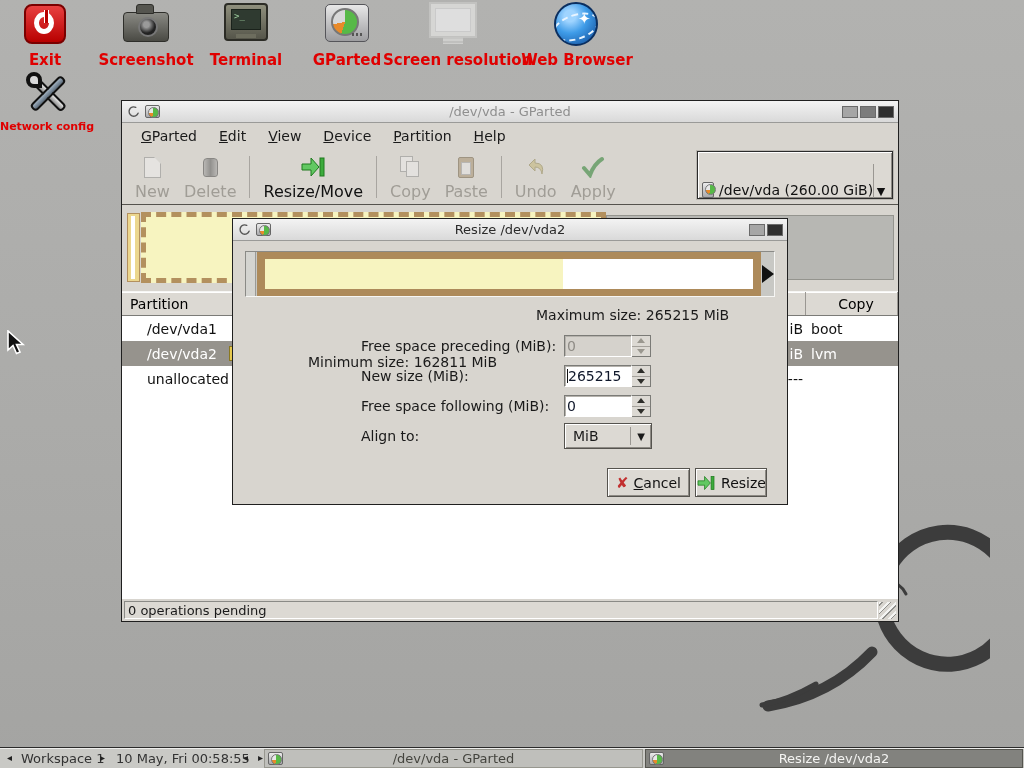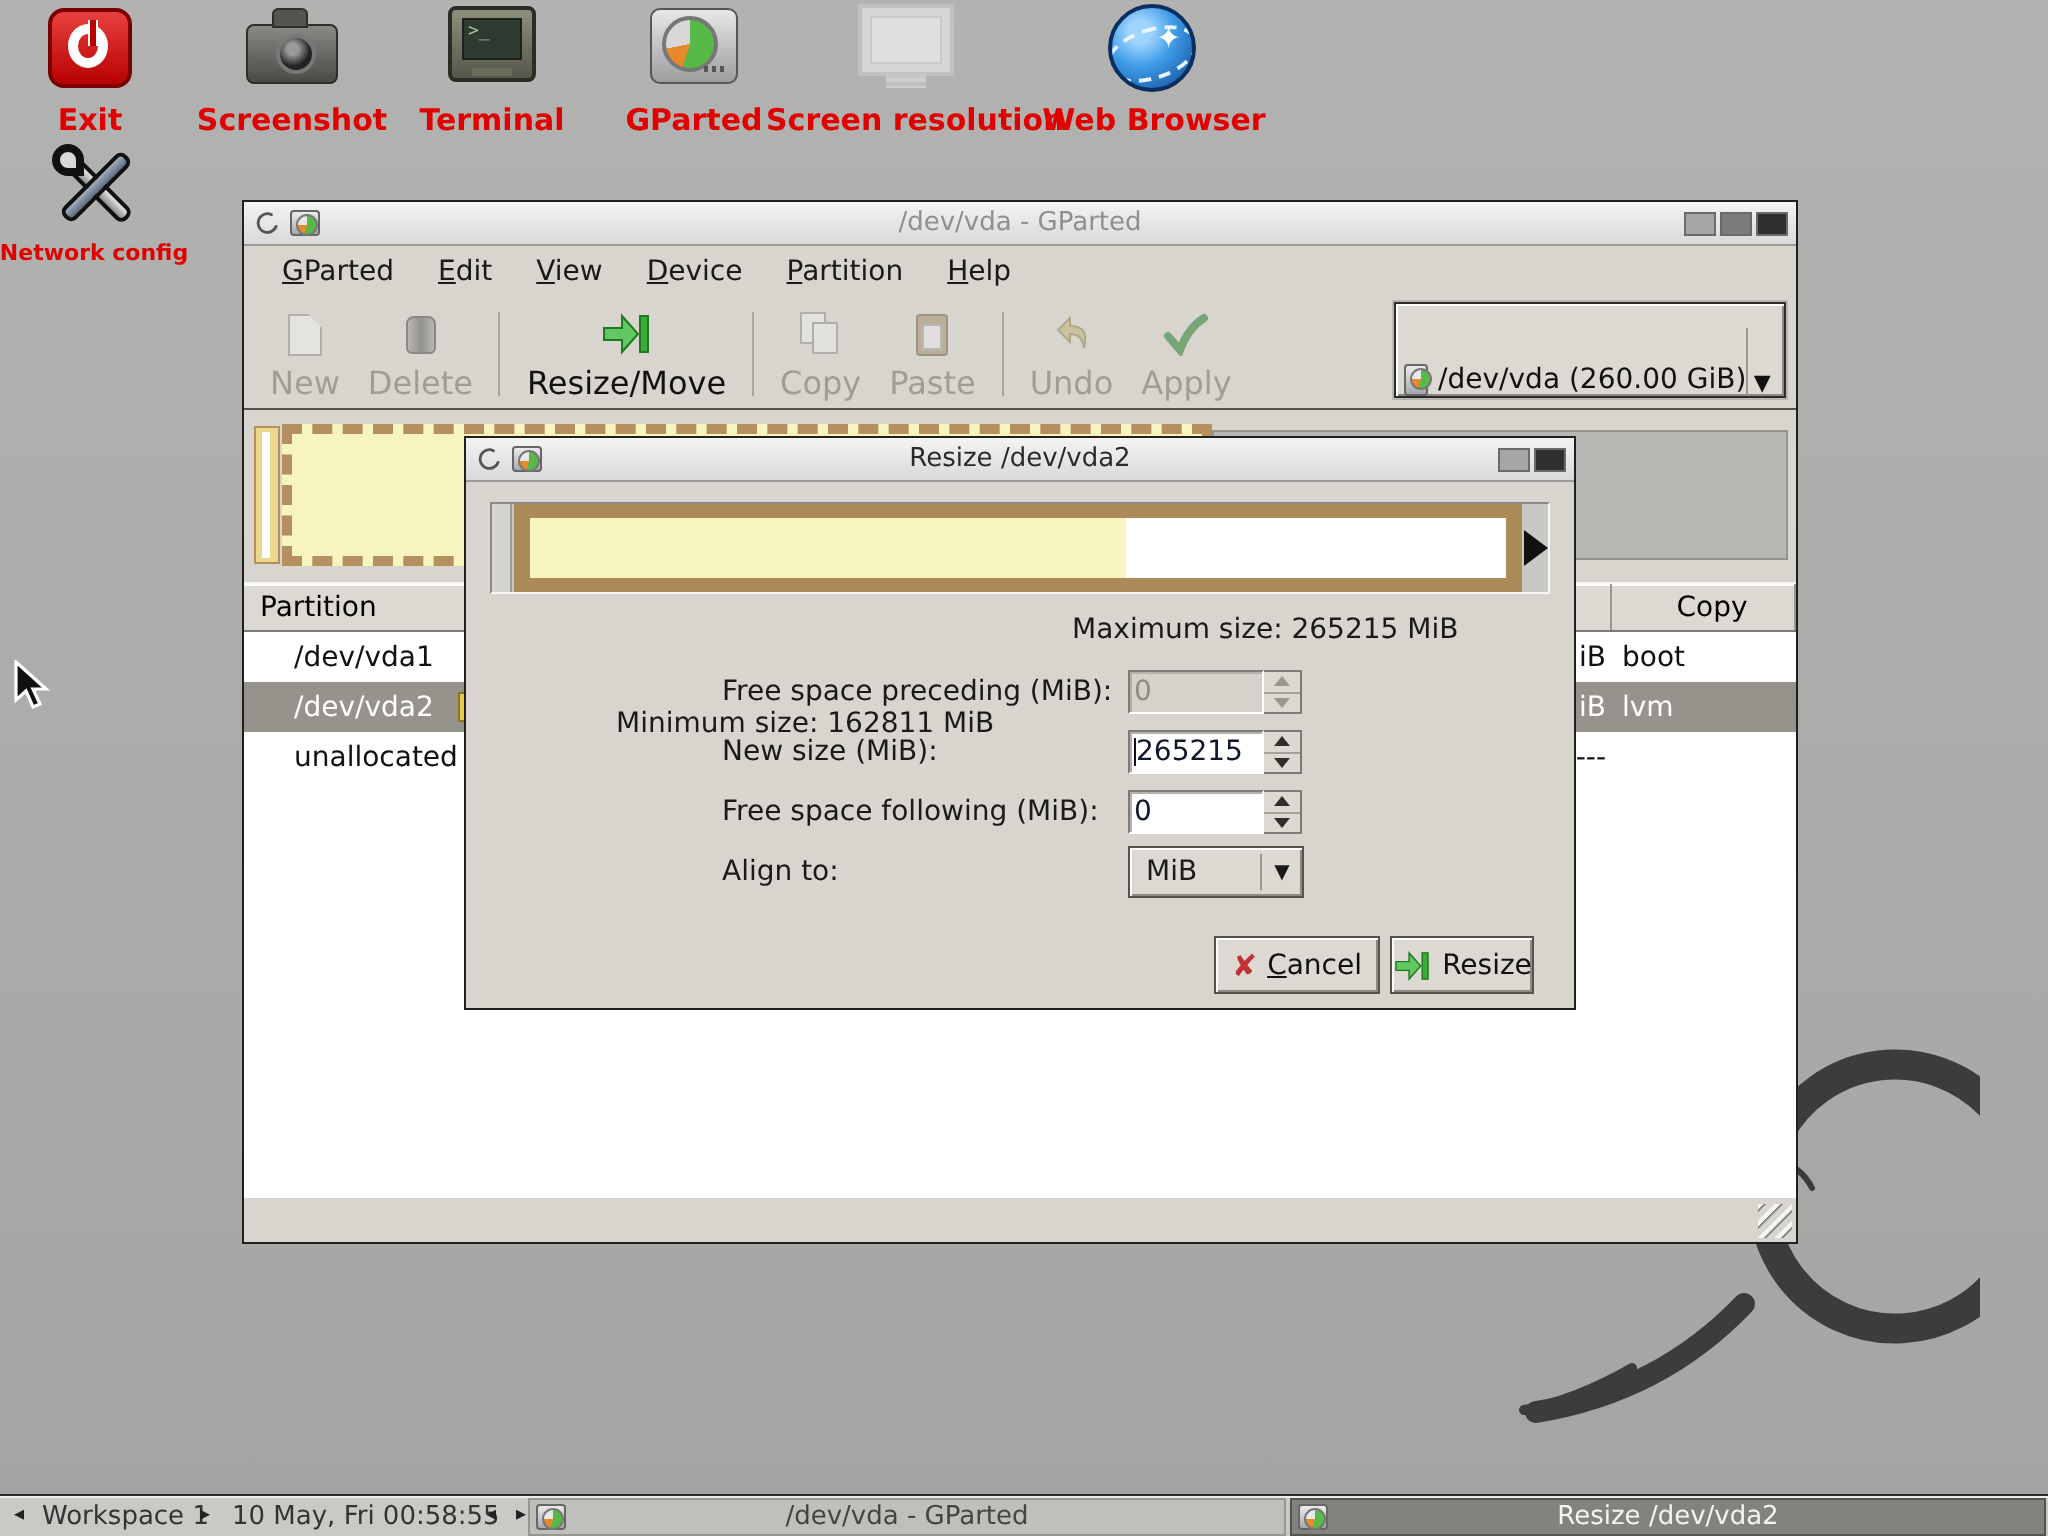--- a/index.html
+++ b/index.html
@@ -333,20 +333,21 @@
       <span class="flagv">lvm</span>
     </div>
     <div class="trow">
       <span class="pname">unallocated</span>
       <span class="frag">---</span>
       <span class="flagv"></span>
     </div>
   </div>
 
   <div class="statusbar">
+    <div class="inner">0 operations pending</div>
     <div class="grip"></div>
   </div>
 </div>
 
 <div class="win" id="resize-dialog" style="left:232px;top:218px;width:556px;height:287px;">
   <div class="titlebar">
     <div class="tb-left">
       <span class="swirl-icon">
         <svg width="14" height="14" viewBox="0 0 24 24">
             <path d="M15 4 A8 8 0 1 0 19 14" fill="none" stroke="#555" stroke-width="2.4" stroke-linecap="round"></path>

